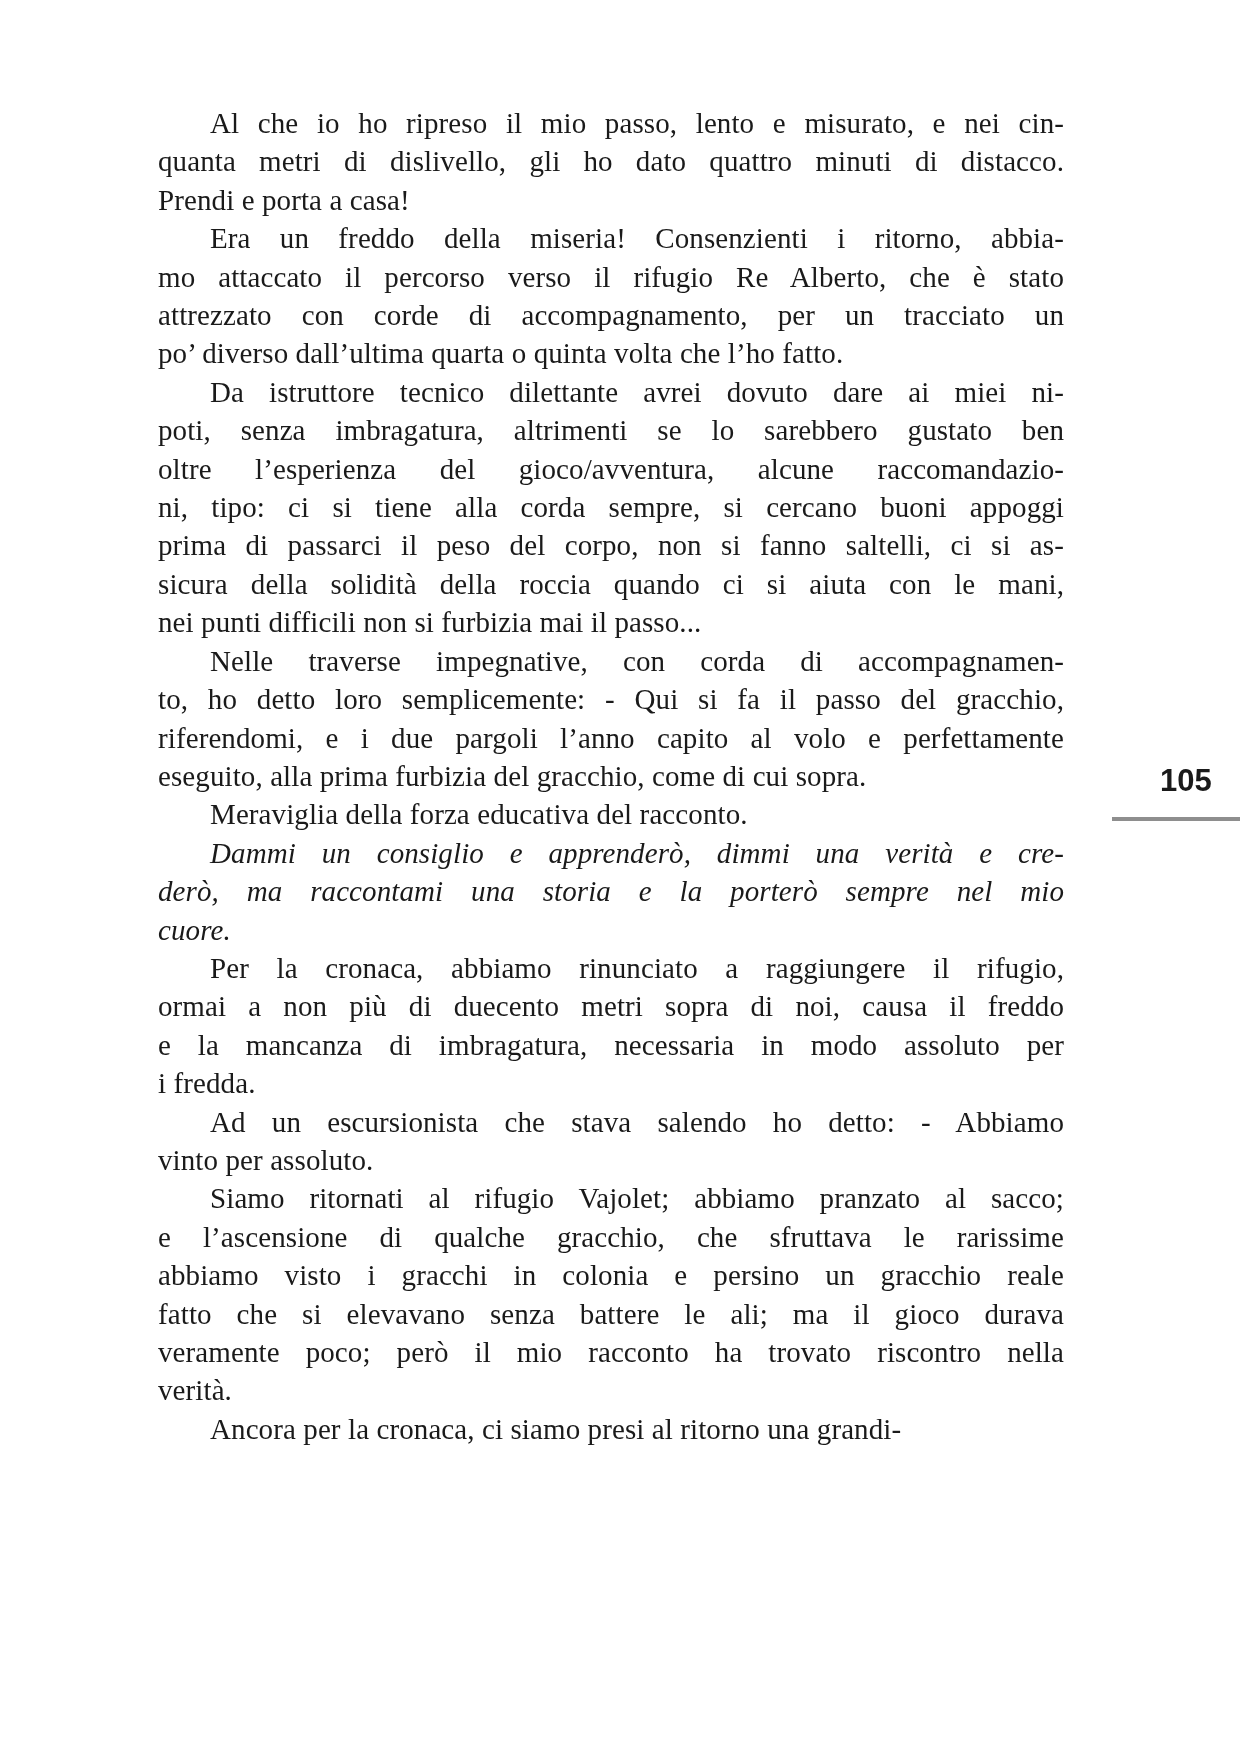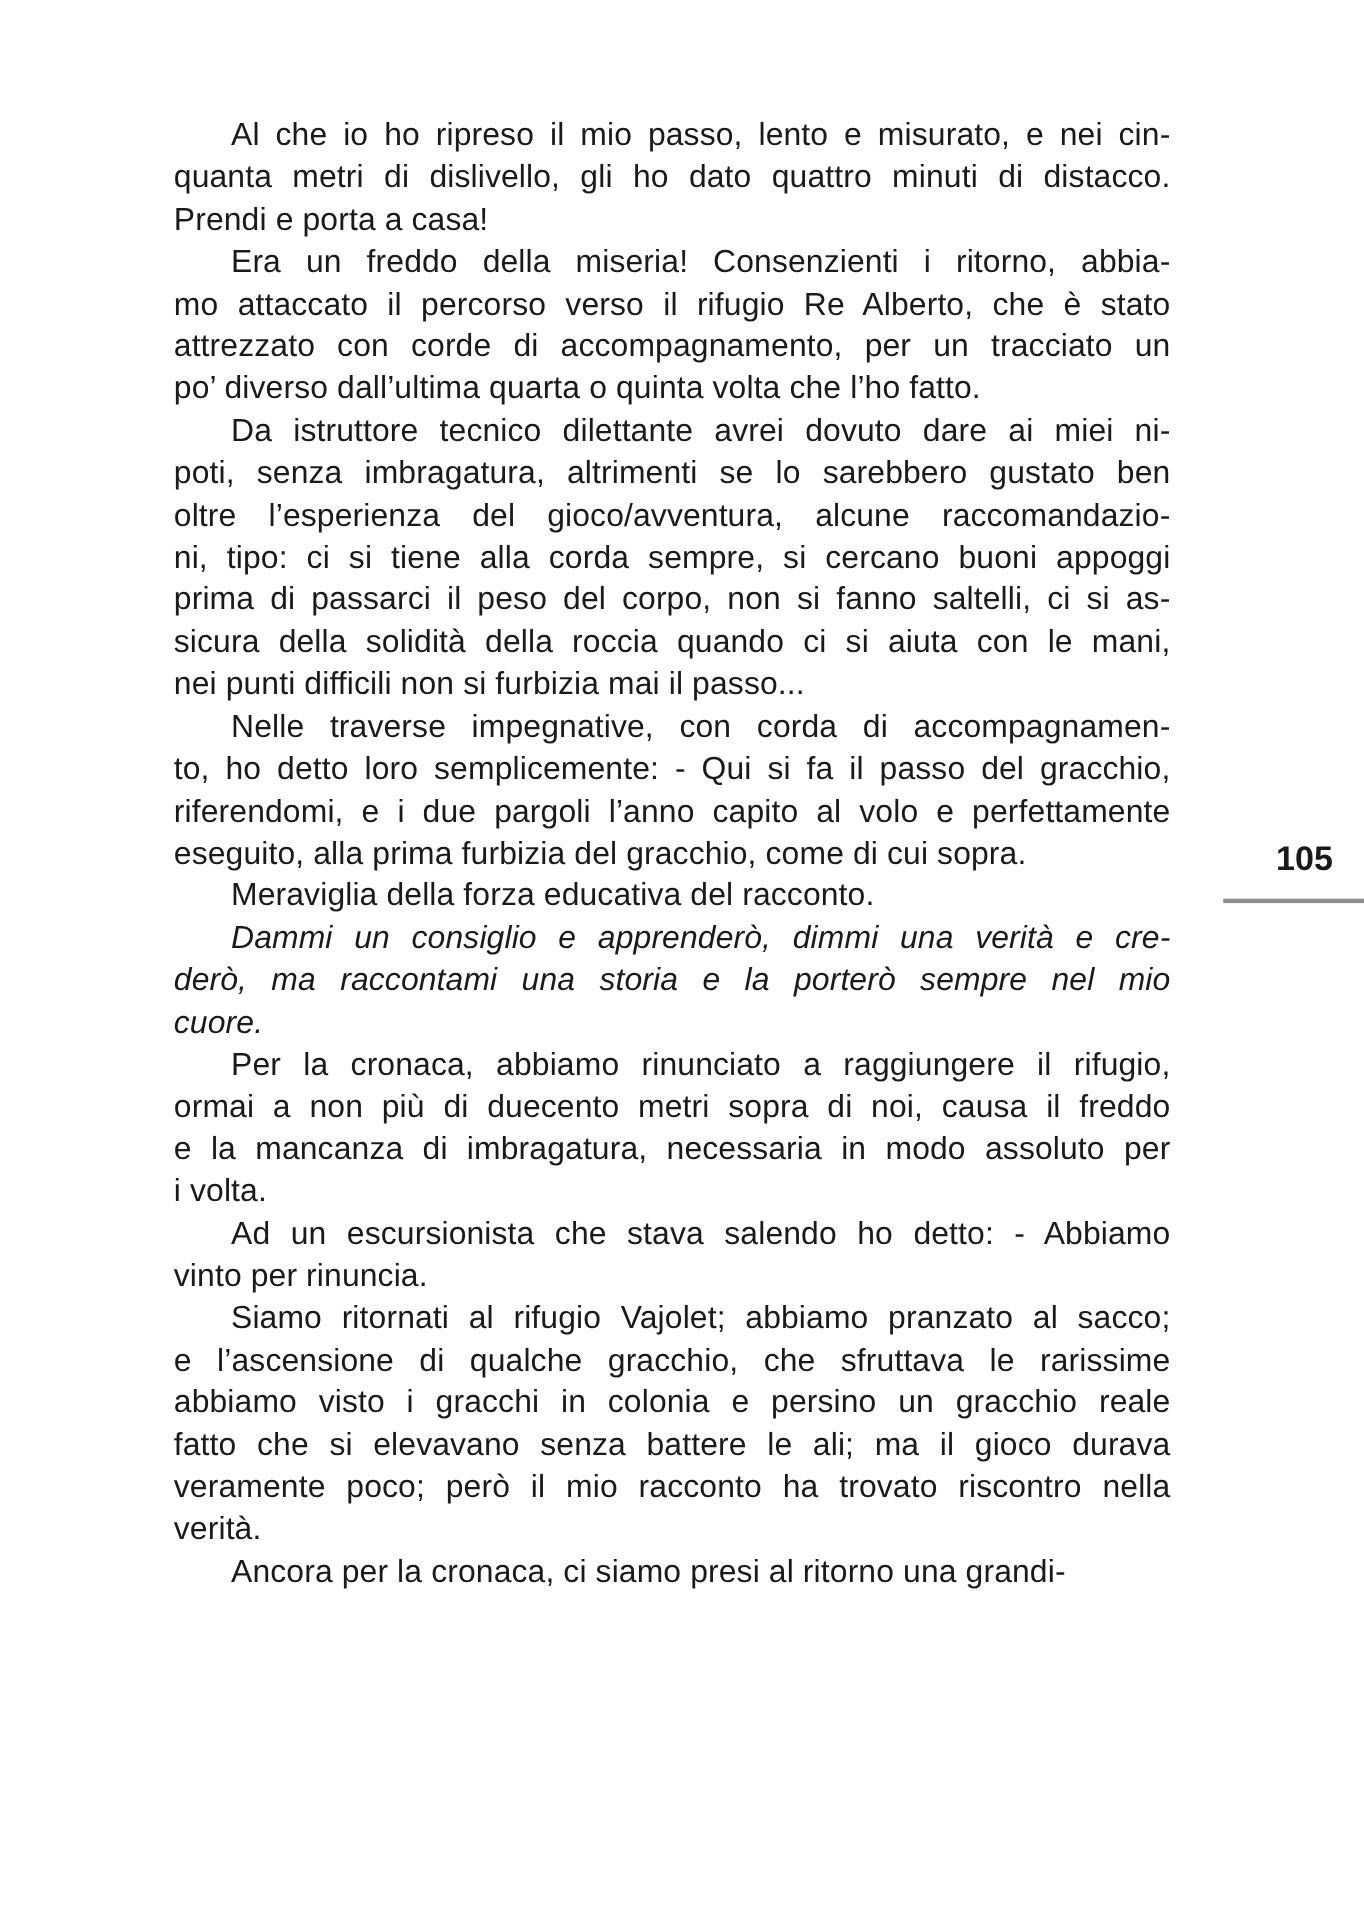--- a/index.html
+++ b/index.html
@@ -24,20 +24,21 @@
     left: 158px;
     top: 104px;
     width: 906px;
     font-size: 29px;
     line-height: 38.4px;
     color: #1a1a1a;
     letter-spacing: 0.1px;
   }
   .para {
     margin: 0;
+    font-family: Liberation Serif, serif;
   }
   .para.italic .line {
     font-style: italic;
   }
   .line {
     text-align: justify;
     text-align-last: justify;
     white-space: normal;
   }
   .line.para-first {
@@ -101,25 +102,25 @@
       </div>
       <div class="para italic">
         <div class="line para-first">Dammi un consiglio e apprenderò, dimmi una verità e cre-</div>
         <div class="line">derò, ma raccontami una storia e la porterò sempre nel mio</div>
         <div class="line para-last">cuore.</div>
       </div>
       <div class="para">
         <div class="line para-first">Per la cronaca, abbiamo rinunciato a raggiungere il rifugio,</div>
         <div class="line">ormai a non più di duecento metri sopra di noi, causa il freddo</div>
         <div class="line">e la mancanza di imbragatura, necessaria in modo assoluto per</div>
-        <div class="line para-last">i volta.</div>
+        <div class="line para-last">i fredda.</div>
       </div>
       <div class="para">
         <div class="line para-first">Ad un escursionista che stava salendo ho detto: - Abbiamo</div>
-        <div class="line para-last">vinto per rinuncia.</div>
+        <div class="line para-last">vinto per assoluto.</div>
       </div>
       <div class="para">
         <div class="line para-first">Siamo ritornati al rifugio Vajolet; abbiamo pranzato al sacco;</div>
         <div class="line">e l’ascensione di qualche gracchio, che sfruttava le rarissime</div>
         <div class="line">abbiamo visto i gracchi in colonia e persino un gracchio reale</div>
         <div class="line">fatto che si elevavano senza battere le ali; ma il gioco durava</div>
         <div class="line">veramente poco; però il mio racconto ha trovato riscontro nella</div>
         <div class="line para-last">verità.</div>
       </div>
       <div class="para">

